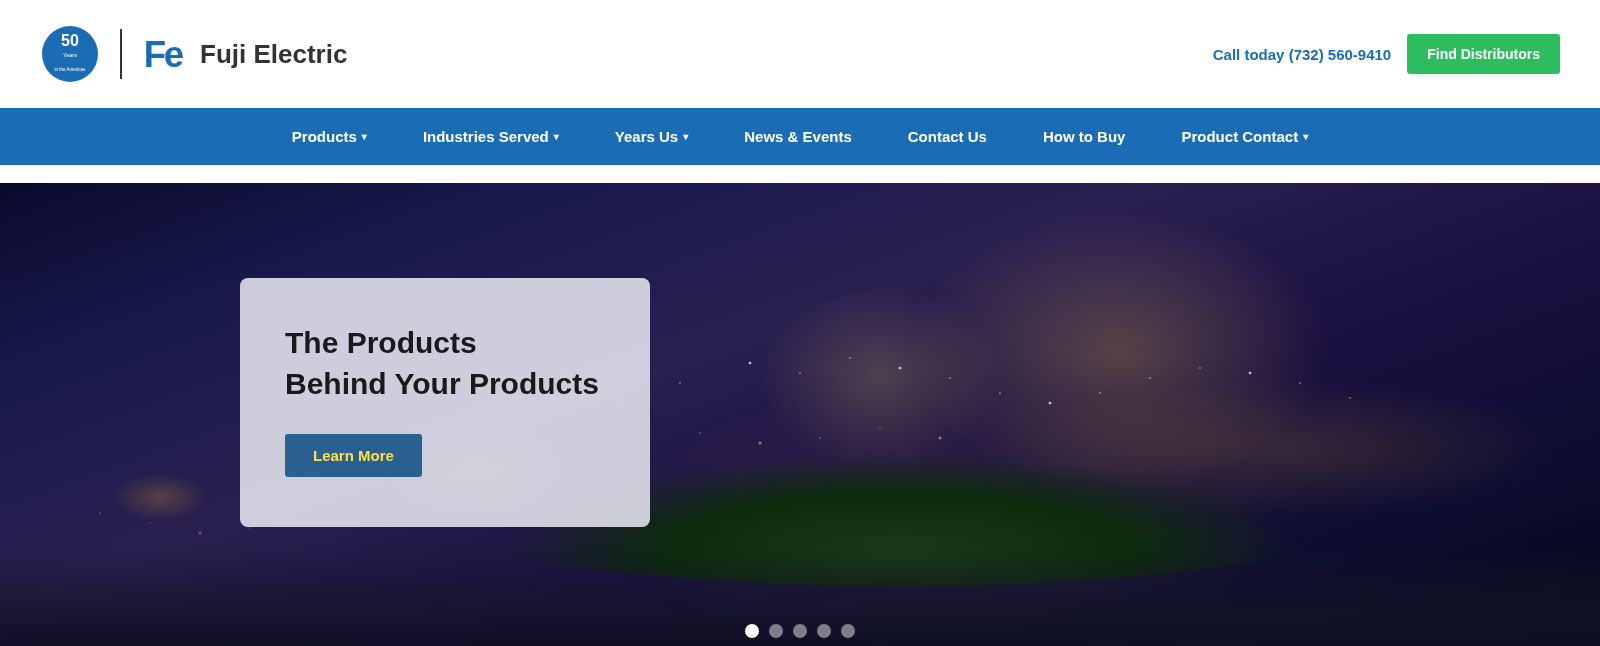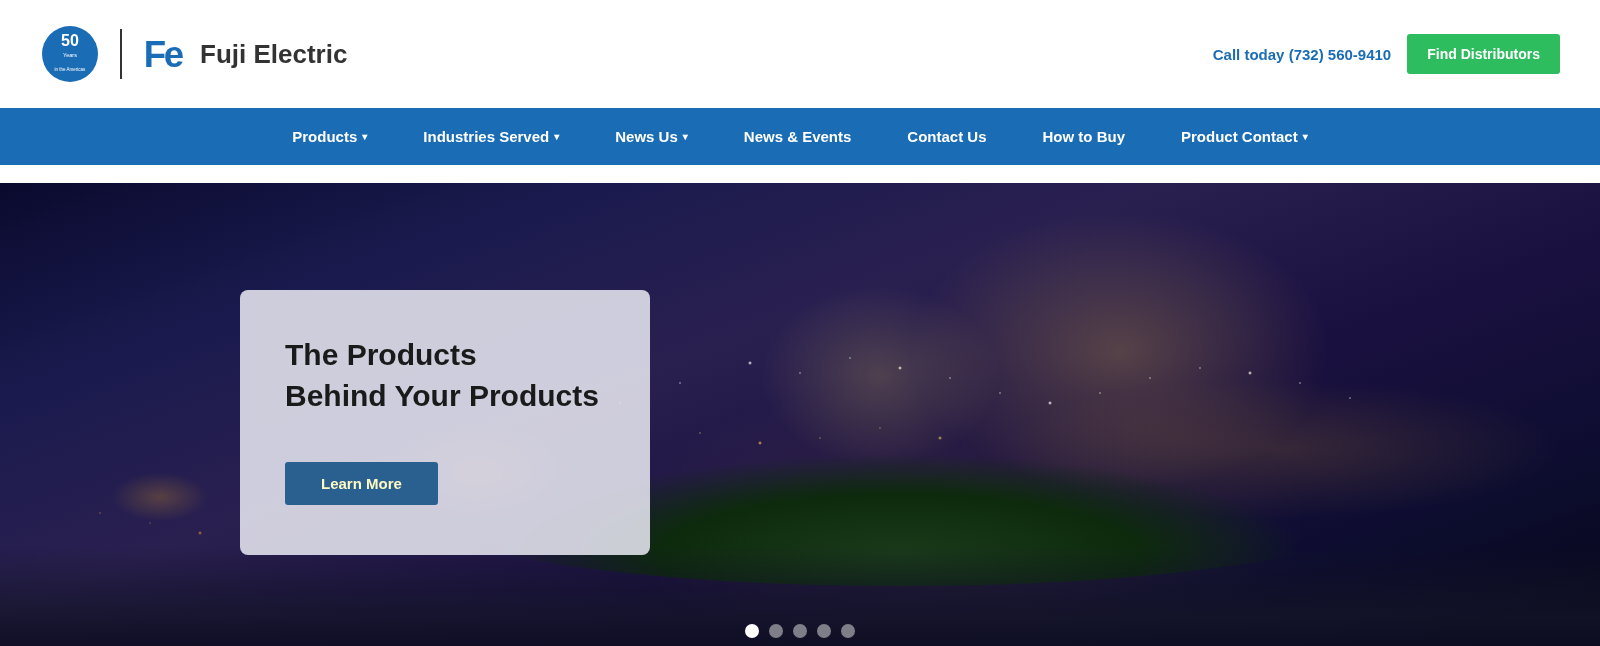--- a/index.html
+++ b/index.html
@@ -205,44 +205,43 @@
       bottom: 0;
       left: 0;
       right: 0;
       height: 120px;
       background: linear-gradient(180deg, transparent 0%, rgba(20,20,40,0.8) 60%, #0a0a20 100%);
     }
 
     
     .hero-card {
       position: absolute;
-      top: 107px;
+      top: 95px;
       left: 240px;
       width: 410px;
       background: rgba(230, 230, 240, 0.88);
       border-radius: 8px;
       padding: 45px 45px 50px;
     }
     .hero-title {
       font-size: 30px;
       font-weight: bold;
       color: #1a1a1a;
       line-height: 1.35;
       margin-bottom: 30px;
     }
     .learn-more-btn {
       background: #2a6090;
-      color: #fef9c3;
+      color: #fde047;
       border: none;
-      padding: 13px 36px;
+      padding: 13px 28px;
       font-size: 15px;
       font-weight: bold;
       cursor: pointer;
       border-radius: 3px;
-      margin-top: 16px;
     }
 
     
     .carousel-dots {
       position: absolute;
       bottom: 28px;
       left: 50%;
       transform: translateX(-50%);
       display: flex;
       gap: 10px;
@@ -290,21 +289,21 @@
   <ul class="nav-list">
     <li class="nav-item">
       <span>Products</span>
       <span class="caret">▾</span>
     </li>
     <li class="nav-item">
       <span>Industries Served</span>
       <span class="caret">▾</span>
     </li>
     <li class="nav-item">
-      <span>News Us</span>
+      <span>Years Us</span>
       <span class="caret">▾</span>
     </li>
     <li class="nav-item">
       <span>News &amp; Events</span>
     </li>
     <li class="nav-item">
       <span>Contact Us</span>
     </li>
     <li class="nav-item">
       <span>How to Buy</span>

